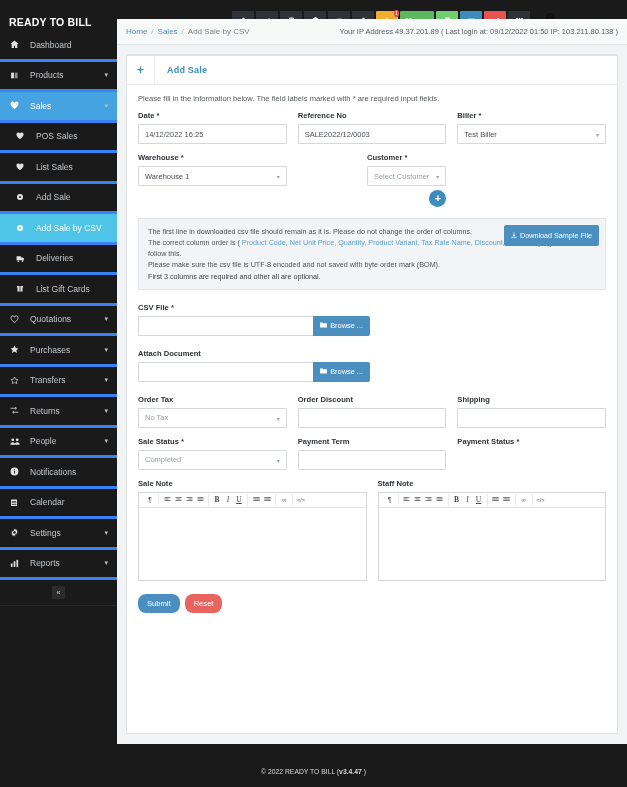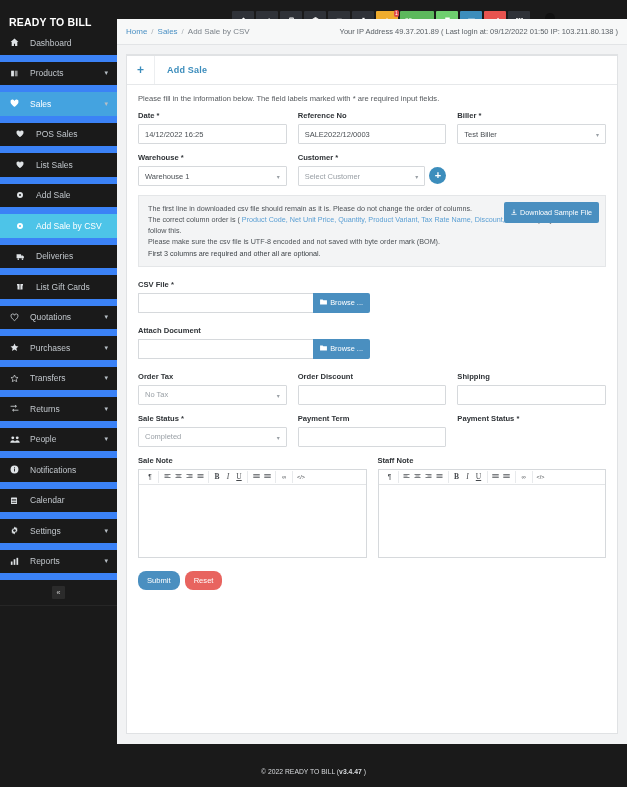--- a/index.html
+++ b/index.html
@@ -83,21 +83,21 @@
     position: absolute; top: 31px; left: 0;
     width: 117px; height: 756px;
     background: #1a1a1a;
     overflow: hidden;
   }
   .side-item {
     height: 30.5px;
     display: flex; align-items: center;
     color: #c2c7cc;
     font-size: 8.5px;
-    border-bottom: 7px solid #3b82f6;
+    border-bottom: 3px solid #3b82f6;
     padding-left: 10px;
     position: relative;
   }
   .side-item .sico {
     width: 16px; min-width:16px;
     display: flex; align-items: center; justify-content: flex-start;
     color: #dfe3e6;
   }
   .side-item .slabel { padding-left: 4px; }
   .side-item .caret {
@@ -171,21 +171,21 @@
   }
   .panel-sub {
     font-size: 7.6px; color: #55595d;
     padding: 9px 11px 4px 11px;
   }
   .panel-body { padding: 4px 11px 14px 11px; }
 
   
   .row3 { display: flex; gap: 11px; margin-bottom: 9px; }
   .col  { flex: 1; min-width: 0; }
-  .col.withbtn { display:flex; align-items:flex-end; gap:4px; }
+  .col.withbtn { display:flex; align-items:flex-end; gap:4px;flex-direction:column; }
   .flabel {
     font-size: 7.6px; font-weight: bold; color: #2f3337;
     display: block; margin-bottom: 4px;
   }
   .fld {
     height: 20px;
     border: 1px solid #d6d9dc;
     background: #fff;
     font-size: 7.5px;
     color: #4a4f54;

